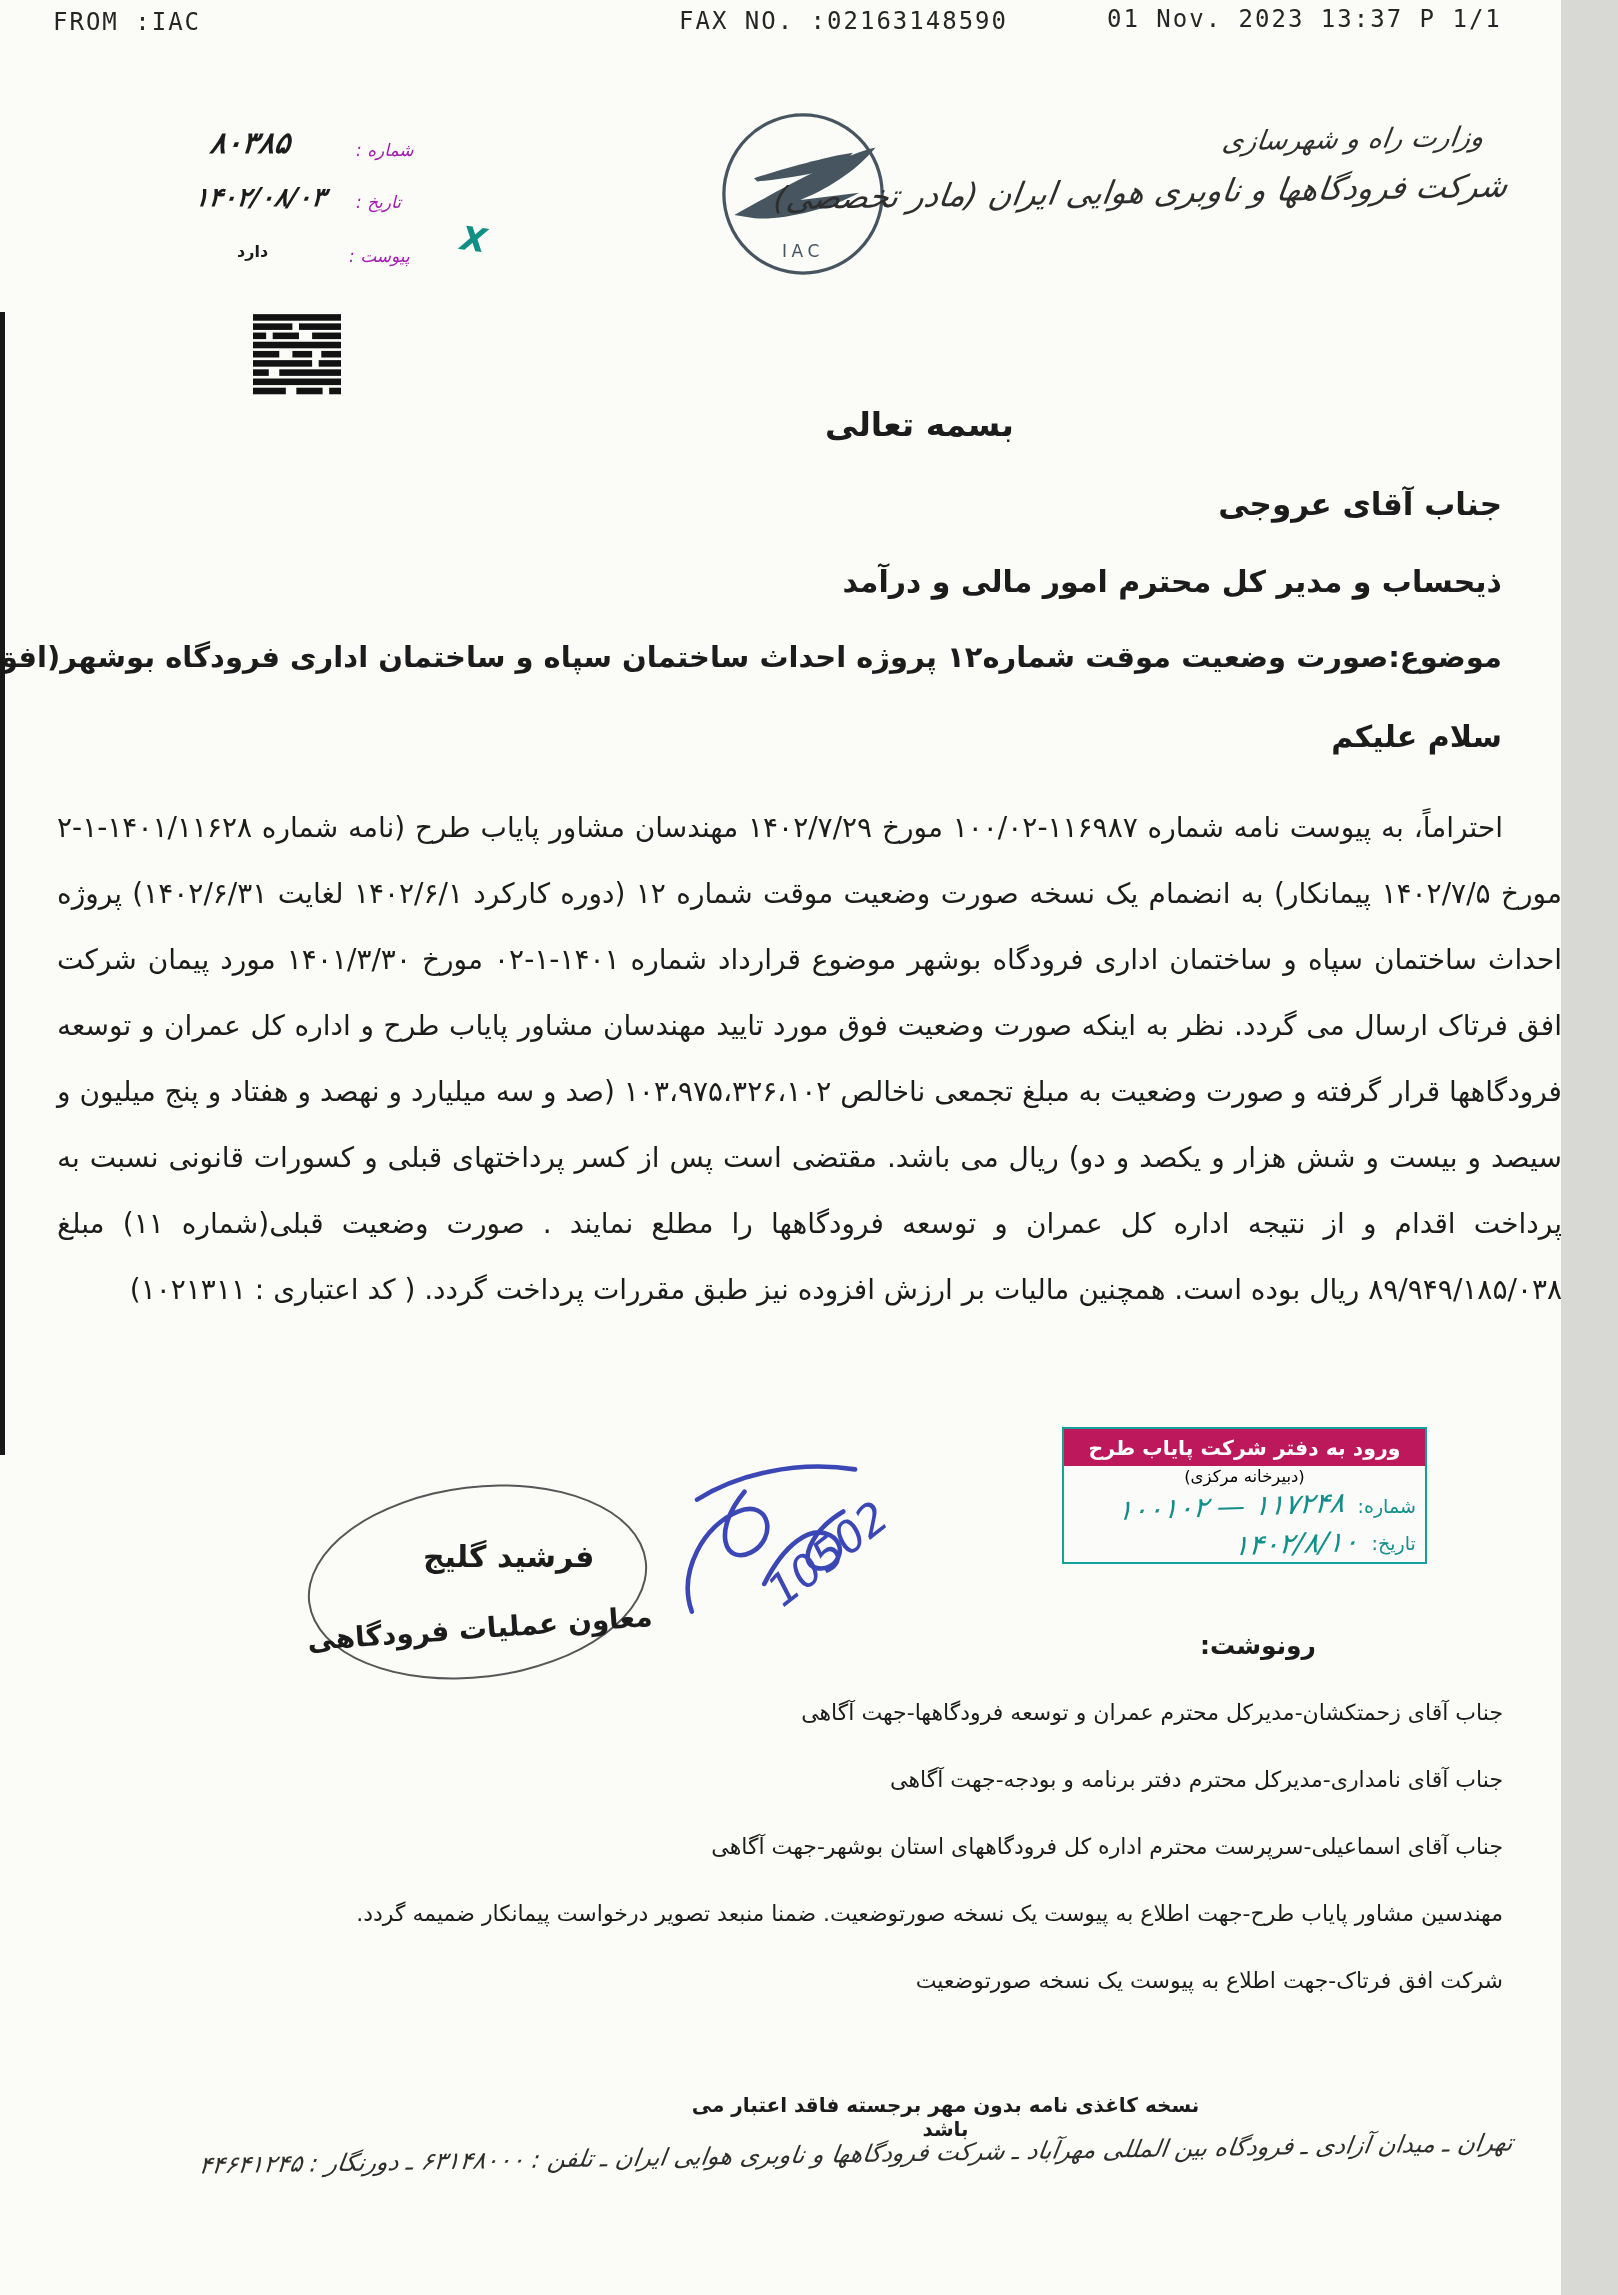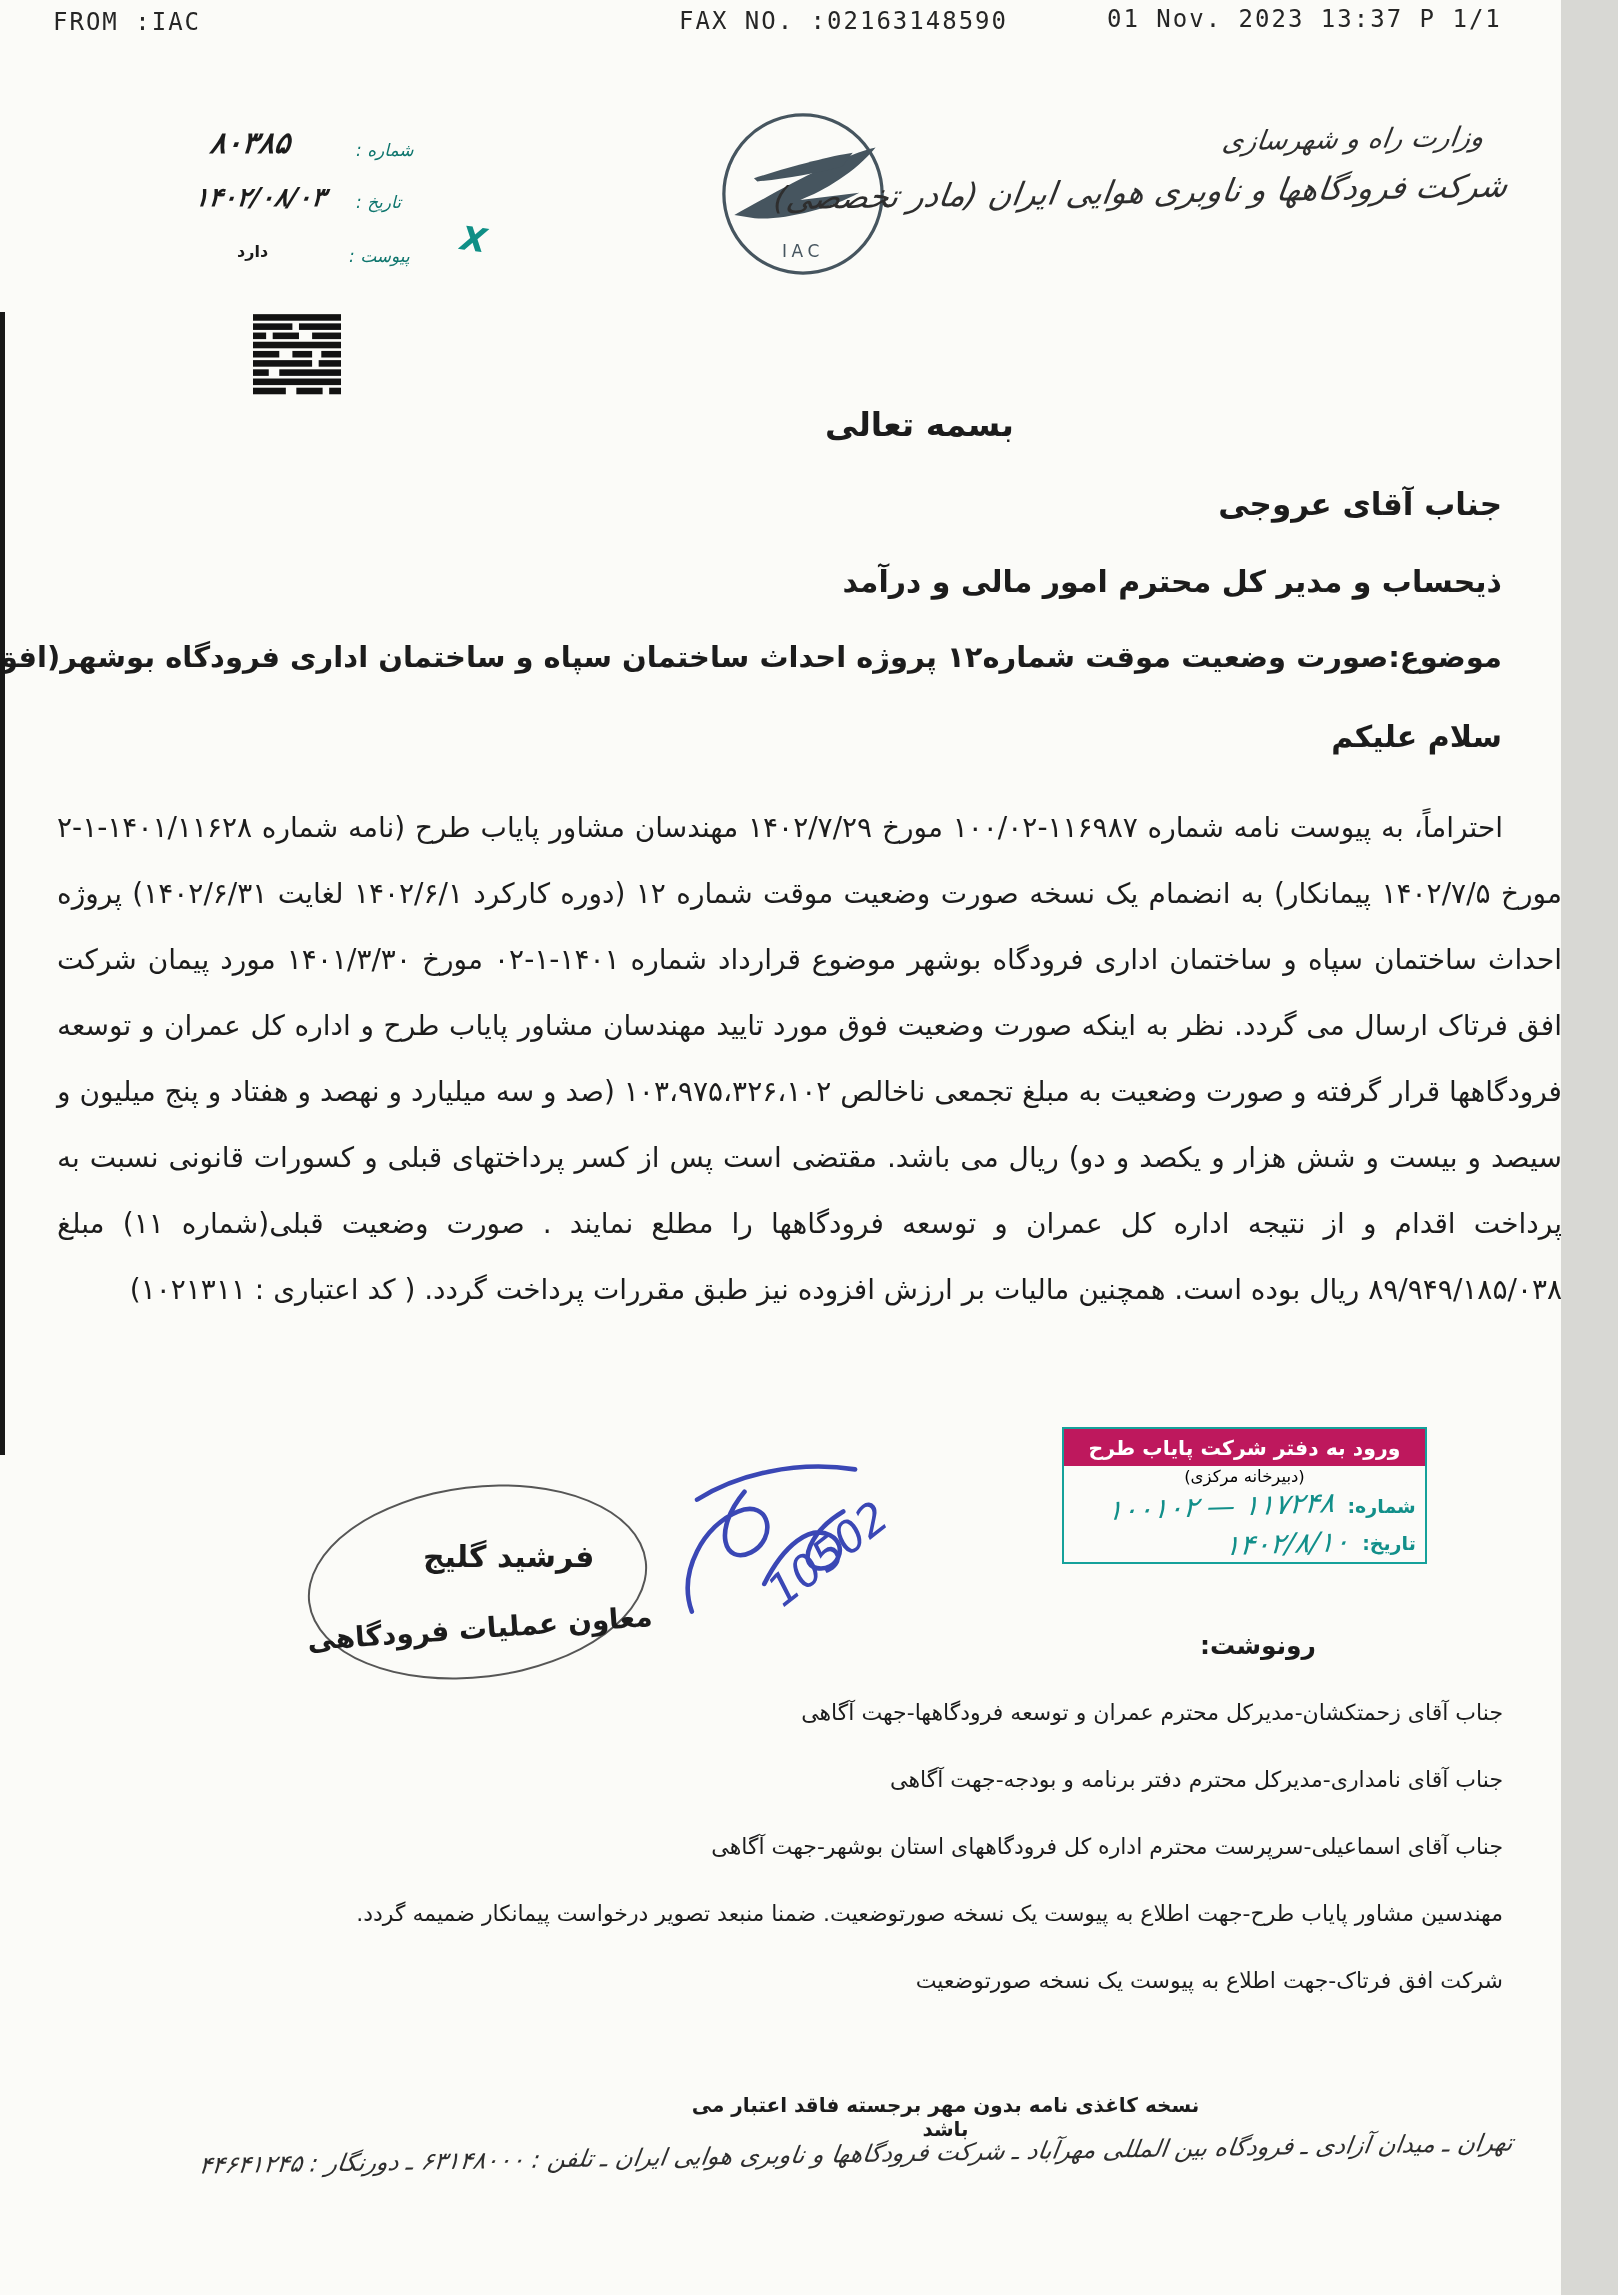--- a/index.html
+++ b/index.html
@@ -9,21 +9,21 @@
   .mono{font-family:"DejaVu Sans Mono","Liberation Mono",monospace;color:#262626;}
   .hand{font-style:italic;transform:skewX(-6deg);}
   .script{font-style:italic;transform:skewX(-9deg) rotate(-1deg);color:#2e2e2e;}
 
   
   .fax-from{left:53px;top:8px;font-size:24px;letter-spacing:2px;}
   .fax-no{left:679px;top:6.6px;font-size:24px;letter-spacing:2px;}
   .fax-dt{left:1107px;top:5.3px;font-size:24px;letter-spacing:2px;}
 
   
-  .meta-label{font-size:17px;color:#0f766e;font-style:italic;}
+  .meta-label{font-size:17px;color:#a21caf;font-style:italic;}
   .lbl-num{left:356px;top:140px;}
   .val-num{left:210px;top:125px;font-size:30px;font-weight:bold;}
   .lbl-date{left:356px;top:192px;}
   .val-date{left:195px;top:182px;font-size:26px;font-weight:bold;}
   .lbl-att{left:349px;top:246px;}
   .chk-x{left:461px;top:220px;font-size:33px;color:#0f8f86;font-weight:bold;font-style:italic;transform:rotate(8deg);}
   .val-att{left:237px;top:242px;font-size:16px;font-weight:bold;}
 
   .logo-wrap{left:718px;top:109px;width:170px;height:170px;text-align:center;}
   .org1{right:78px;top:123px;font-size:27px;white-space:nowrap;}
@@ -41,21 +41,21 @@
 
   .sig-oval{left:307px;top:1486px;width:337px;height:188px;border:2px solid rgba(45,45,45,.8);border-radius:50%;transform:rotate(-7deg);}
   .signer-name{left:423px;top:1539px;font-size:30px;font-weight:bold;}
   .signer-title{left:307px;top:1612px;font-size:28px;font-weight:bold;transform:rotate(-4deg);}
   .sig-svg{left:651px;top:1414px;}
 
   .stamp{left:1062px;top:1427px;width:361px;border:2.6px solid #15a19b;background:rgba(255,255,255,.2);}
   .stamp-head{background:#be185d;color:#ffffff;font-size:20.4px;font-weight:bold;text-align:center;padding:6.6px 4px;}
   .stamp-sub{color:#000000;font-size:16.5px;text-align:center;padding:1.3px 0;}
   .stamp-row{display:flex;direction:rtl;align-items:center;padding:2px 9.2px;color:#128f8a;}
-  .stamp-row .lab{font-size:19px;font-weight:bold;white-space:nowrap;}
+  .stamp-row .lab{font-size:19px;font-weight:normal;white-space:nowrap;}
   .stamp-row .val{font-size:28px;font-style:italic;transform:skewX(-7deg) rotate(-2deg);margin-right:13px;white-space:nowrap;}
 
   .ronevesht{right:245px;top:1631px;font-size:25px;font-weight:bold;}
   .cc-list{right:58px;top:1679px;text-align:right;}
   .cc-item{font-size:22px;line-height:67px;white-space:nowrap;}
 
   .validity{left:669px;top:2093px;width:553px;text-align:center;font-size:20px;font-weight:bold;}
   .address{left:184px;top:2140px;width:1344px;text-align:center;font-size:24px;white-space:nowrap;}
 
   .scan-line{left:0;top:312px;width:4.6px;height:1143px;background:#181818;}

